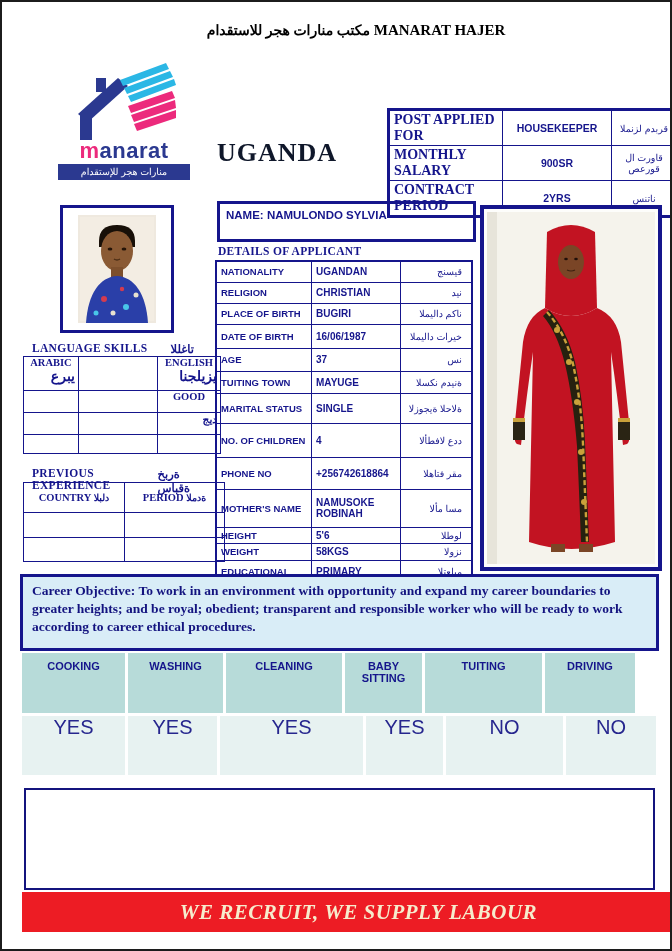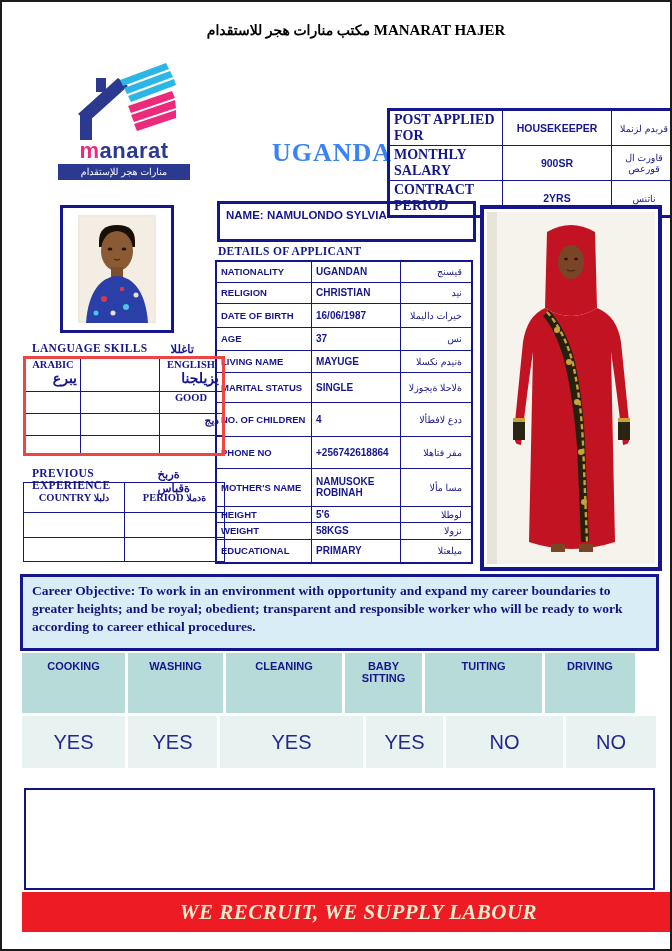--- a/index.html
+++ b/index.html
@@ -12,22 +12,22 @@
          font-weight:bold;font-size:15px;color:#000;}
   .title .ar{font-size:14px;}
 
   
   .logo{left:56px;top:60px;width:132px;text-align:center;}
   .logo svg{display:block;margin:0 auto;}
   .brand{font-weight:bold;font-size:22px;color:#2b3990;line-height:1;letter-spacing:.5px;}
   .brand .m{color:#ec2a7c;}
   .tagline{background:#2b3990;color:#fff;font-size:9.5px;padding:2px 4px 3px;margin-top:2px;}
 
-  .uganda{left:215px;top:136px;width:175px;text-align:right;font-family:"Liberation Serif",serif;
-          font-weight:bold;font-size:26px;letter-spacing:1px;color:#3b82f6;}
+  .uganda{left:215px;top:136px;width:175px;text-align:left;font-family:"Liberation Serif",serif;
+          font-weight:bold;font-size:26px;letter-spacing:1px;color:#0f172a;}
 
   
   table{border-collapse:collapse;}
   .post{left:385px;top:106px;width:270px;border:3px solid #15158c;table-layout:fixed;}
   .post td{border:1.5px solid #15158c;padding:1px 4px;}
   .post .lbl{font-family:Liberation Serif, serif;font-weight:bold;font-size:14px;width:104px;}
   .post .val{font-weight:bold;font-size:10.5px;text-align:center;width:100px;}
   .post .ara{font-size:9.5px;text-align:center;width:56px;direction:rtl;}
 
   
@@ -42,21 +42,21 @@
   .details .ara{font-size:9.5px;text-align:right;direction:rtl;padding-right:9px;}
 
   
   .passport{left:58px;top:203px;width:114px;height:128px;border:3px solid #15158c;background:#fff;
             box-sizing:border-box;display:flex;align-items:center;justify-content:center;}
   .bigphoto{left:478px;top:203px;width:182px;height:366px;border:4px solid #15158c;background:#fdfdfb;
             box-sizing:border-box;display:flex;align-items:center;justify-content:center;}
 
   
   .lang-head{left:30px;top:340px;width:162px;display:flex;justify-content:space-between;}
-  .lang{left:21px;top:354px;width:186px;border:3px solid #ef4444;table-layout:fixed;}
+  .lang{left:21px;top:354px;width:186px;border:1px solid #ef4444;table-layout:fixed;}
   .lang td{border:1.5px solid #15158c;padding:0 3px;vertical-align:top;
            font-family:"Liberation Serif",serif;font-weight:bold;font-size:10.5px;}
   .lang .c1{width:48px;} .lang .c2{width:72px;} .lang .c3{width:56px;}
   .lang .arr{display:block;font-size:14px;text-align:right;direction:rtl;}
   .lang .ctr{text-align:center;}
 
   
   .prev-head{left:30px;top:465px;width:176px;display:flex;justify-content:space-between;}
   .prev{left:21px;top:480px;width:187px;border:1.5px solid #15158c;table-layout:fixed;}
   .prev td{border:1.5px solid #15158c;padding:1px 3px;text-align:center;
@@ -66,22 +66,22 @@
   
   .career{left:18px;top:572px;width:639px;height:77px;border:3.5px solid #15158c;background:#d9edf7;
           box-sizing:border-box;padding:5px 9px;font-family:"Liberation Serif",serif;font-weight:bold;
           font-size:13.5px;line-height:1.32;color:#13137f;}
 
   
   .skills{left:20px;top:651px;width:634px;}
   .skills .row{display:flex;}
   .skills .hcell{background:#b7dbd9;height:60px;border-right:3px solid #fff;box-sizing:border-box;
                  text-align:center;font-weight:bold;font-size:11px;padding-top:7px;color:#15158c;}
-  .skills .vcell{background:#e7f2f1;height:52px;border-right:3px solid #fff;box-sizing:border-box;
-                 text-align:center;font-size:20px;padding-top:15px;color:#26268e;margin-top:3px;}
+  .skills .vcell{background:#e7f2f1;height:59px;border-right:3px solid #fff;box-sizing:border-box;
+                 text-align:center;font-size:20px;color:#26268e;margin-top:3px;}
   .skills .last{border-right:none;}
 
   .emptybox{left:22px;top:786px;width:631px;height:102px;border:2.5px solid #14147e;box-sizing:border-box;background:#fff;}
 
   .banner{left:20px;top:890px;width:633px;height:40px;background:#ed1c24;display:flex;
           align-items:center;justify-content:center;padding-left:20px;}
   .banner span{font-family:"Liberation Serif",serif;font-weight:bold;font-style:italic;
                font-size:21px;color:#f6eccd;letter-spacing:.5px;}
 </style>
 </head>
@@ -164,32 +164,37 @@
         <tr style="height:21px">
           <td class="lbl">NATIONALITY</td>
           <td class="val">UGANDAN</td>
           <td class="ara">قيسنج</td>
         </tr>
     <tr style="height:21px">
           <td class="lbl">RELIGION</td>
           <td class="val">CHRISTIAN</td>
           <td class="ara">نيد</td>
         </tr>
+    <tr style="height:21px">
+          <td class="lbl">PLACE OF BIRTH</td>
+          <td class="val">BUGIRI</td>
+          <td class="ara">ناكم داليملا</td>
+        </tr>
     <tr style="height:24px">
           <td class="lbl">DATE OF BIRTH</td>
           <td class="val">16/06/1987</td>
           <td class="ara">خيرات داليملا</td>
         </tr>
     <tr style="height:23px">
           <td class="lbl">AGE</td>
           <td class="val">37</td>
           <td class="ara">نس</td>
         </tr>
     <tr style="height:22px">
-          <td class="lbl">LIVING NAME</td>
+          <td class="lbl">TUITING TOWN</td>
           <td class="val">MAYUGE</td>
           <td class="ara">ةنيدم نكسلا</td>
         </tr>
     <tr style="height:30px">
           <td class="lbl">MARITAL STATUS</td>
           <td class="val">SINGLE</td>
           <td class="ara">ةلاحلا ةيجوزلا</td>
         </tr>
     <tr style="height:34px">
           <td class="lbl">NO. OF CHILDREN</td>

